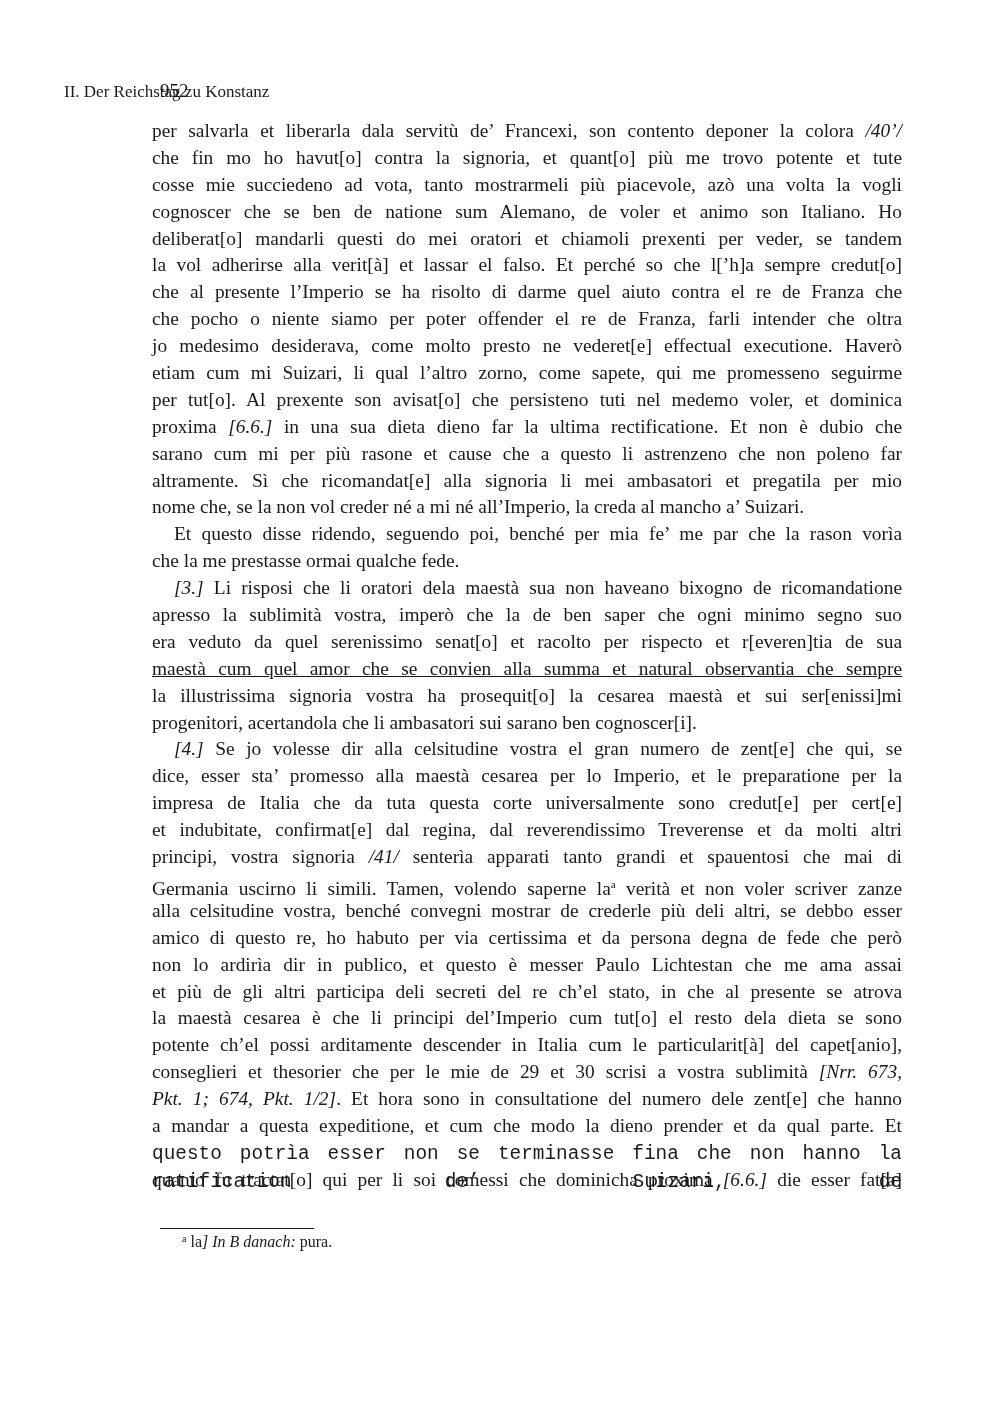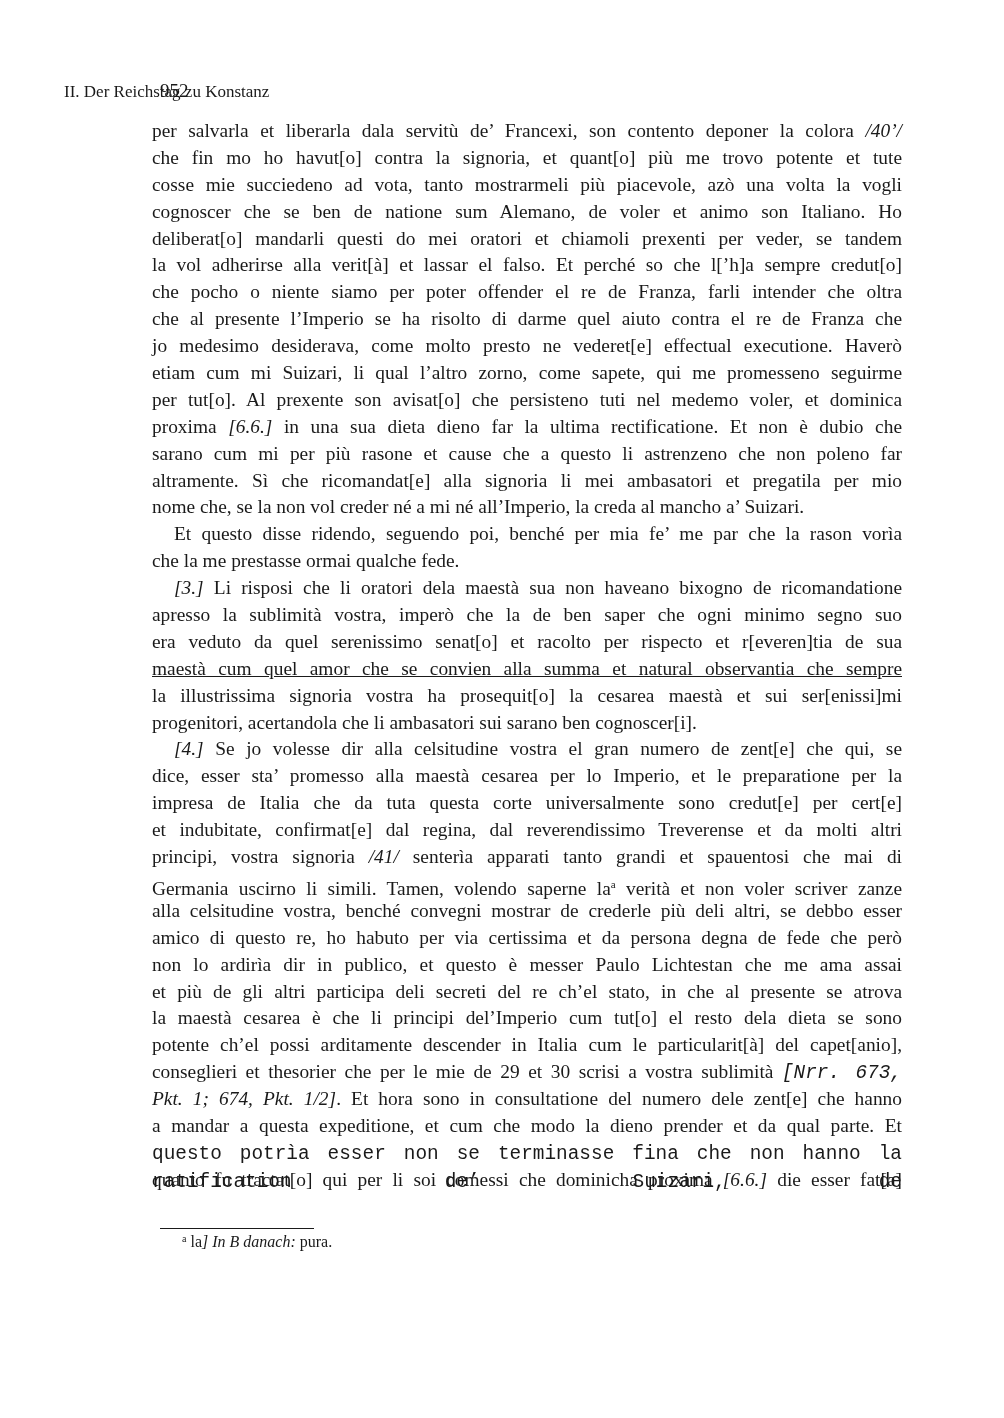--- a/index.html
+++ b/index.html
@@ -24,22 +24,22 @@
 <div class="page-number">952</div>
 <div class="running-head">II. Der Reichstag zu Konstanz</div>
 
 <div class="body-text" id="body">
     <div class="line"><span style="white-space: normal;">per salvarla et liberarla dala servitù de’ Francexi, son contento deponer la colora </span><span class="it" style="white-space: normal;">/40’/</span></div>
     <div class="line"><span style="white-space: normal;">che fin mo ho havut[o] contra la signoria, et quant[o] più me trovo potente et tute</span></div>
     <div class="line"><span style="white-space: normal;">cosse mie succiedeno ad vota, tanto mostrarmeli più piacevole, azò una volta la vogli</span></div>
     <div class="line"><span style="white-space: normal;">cognoscer che se ben de natione sum Alemano, de voler et animo son Italiano. Ho</span></div>
     <div class="line"><span style="white-space: normal;">deliberat[o] mandarli questi do mei oratori et chiamoli prexenti per veder, se tandem</span></div>
     <div class="line"><span style="white-space: normal;">la vol adherirse alla verit[à] et lassar el falso. Et perché so che l[’h]a sempre credut[o]</span></div>
+    <div class="line"><span style="white-space: normal;">che al presente l’Imperio se ha risolto di darme quel aiuto contra el re de Franza che</span></div>
     <div class="line"><span style="white-space: normal;">che pocho o niente siamo per poter offender el re de Franza, farli intender che oltra</span></div>
-    <div class="line"><span style="white-space: normal;">che al presente l’Imperio se ha risolto di darme quel aiuto contra el re de Franza che</span></div>
     <div class="line"><span style="white-space: normal;">jo medesimo desiderava, come molto presto ne vederet[e] effectual executione. Haverò</span></div>
     <div class="line"><span style="white-space: normal;">etiam cum mi Suizari, li qual l’altro zorno, come sapete, qui me promesseno seguirme</span></div>
     <div class="line"><span style="white-space: normal;">per tut[o]. Al prexente son avisat[o] che persisteno tuti nel medemo voler, et dominica</span></div>
     <div class="line"><span style="white-space: normal;">proxima </span><span class="it" style="white-space: normal;">[6.6.]</span><span style="white-space: normal;"> in una sua dieta dieno far la ultima rectificatione. Et non è dubio che</span></div>
     <div class="line"><span style="white-space: normal;">sarano cum mi per più rasone et cause che a questo li astrenzeno che non poleno far</span></div>
     <div class="line"><span style="white-space: normal;">altramente. Sì che ricomandat[e] alla signoria li mei ambasatori et pregatila per mio</span></div>
     <div class="line last"><span style="white-space: normal;">nome che, se la non vol creder né a mi né all’Imperio, la creda al mancho a’ Suizari.</span></div>
     <div class="line indent"><span style="white-space: normal;">Et questo disse ridendo, seguendo poi, benché per mia fe’ me par che la rason vorìa</span></div>
     <div class="line last"><span style="white-space: normal;">che la me prestasse ormai qualche fede.</span></div>
     <div class="line indent"><span class="it" style="white-space: normal;">[3.]</span><span style="white-space: normal;"> Li risposi che li oratori dela maestà sua non haveano bixogno de ricomandatione</span></div>
@@ -53,21 +53,21 @@
     <div class="line"><span style="white-space: normal; margin-top: 28px;">impresa de Italia che da tuta questa corte universalmente sono credut[e] per cert[e]</span></div>
     <div class="line"><span style="white-space: normal;">et indubitate, confirmat[e] dal regina, dal reverendissimo Treverense et da molti altri</span></div>
     <div class="line"><span style="white-space: normal;">principi, vostra signoria </span><span class="it" style="white-space: normal;">/41/</span><span style="white-space: normal;"> senterìa apparati tanto grandi et spauentosi che mai di</span></div>
     <div class="line"><span style="white-space: normal;">Germania uscirno li simili. Tamen, volendo saperne la</span><span class="sup" style="white-space: normal;">a</span><span style="white-space: normal;"> verità et non voler scriver zanze</span></div>
     <div class="line"><span style="white-space: normal;">alla celsitudine vostra, benché convegni mostrar de crederle più deli altri, se debbo esser</span></div>
     <div class="line"><span style="white-space: normal;">amico di questo re, ho habuto per via certissima et da persona degna de fede che però</span></div>
     <div class="line"><span style="white-space: normal;">non lo ardirìa dir in publico, et questo è messer Paulo Lichtestan che me ama assai</span></div>
     <div class="line"><span style="white-space: normal;">et più de gli altri participa deli secreti del re ch’el stato, in che al presente se atrova</span></div>
     <div class="line"><span style="white-space: normal;">la maestà cesarea è che li principi del’Imperio cum tut[o] el resto dela dieta se sono</span></div>
     <div class="line"><span style="white-space: normal;">potente ch’el possi arditamente descender in Italia cum le particularit[à] del capet[anio],</span></div>
-    <div class="line"><span style="white-space: normal;">conseglieri et thesorier che per le mie de 29 et 30 scrisi a vostra sublimità </span><span class="it" style="white-space: normal; font-family: Liberation Mono, monospace;">[Nrr. 673,</span></div>
+    <div class="line"><span style="white-space: normal;">conseglieri et thesorier che per le mie de 29 et 30 scrisi a vostra sublimità </span><span class="it" style="white-space: normal;">[Nrr. 673,</span></div>
     <div class="line"><span class="it" style="white-space: normal;">Pkt. 1; 674, Pkt. 1/2]</span><span style="white-space: normal;">. Et hora sono in consultatione del numero dele zent[e] che hanno</span></div>
     <div class="line"><span style="white-space: normal;">a mandar a questa expeditione, et cum che modo la dieno prender et da qual parte. Et</span></div>
     <div class="line"><span style="white-space: normal; font-family: Liberation Mono, monospace;">questo potrìa esser non se terminasse fina che non hanno la ratification de’ Suizari, de</span></div>
     <div class="line"><span style="white-space: normal;">quanto fu tractat[o] qui per li soi comessi che dominicha proxima </span><span class="it" style="white-space: normal;">[6.6.]</span><span style="white-space: normal;"> die esser fat[a]</span></div>
   </div>
 
 <div class="fn-rule"></div>
 <div class="footnote">
   <span class="fn-mark">a</span><span>la</span><span class="it">]</span><span class="it"> In B danach:</span><span> pura.</span>
 </div>

